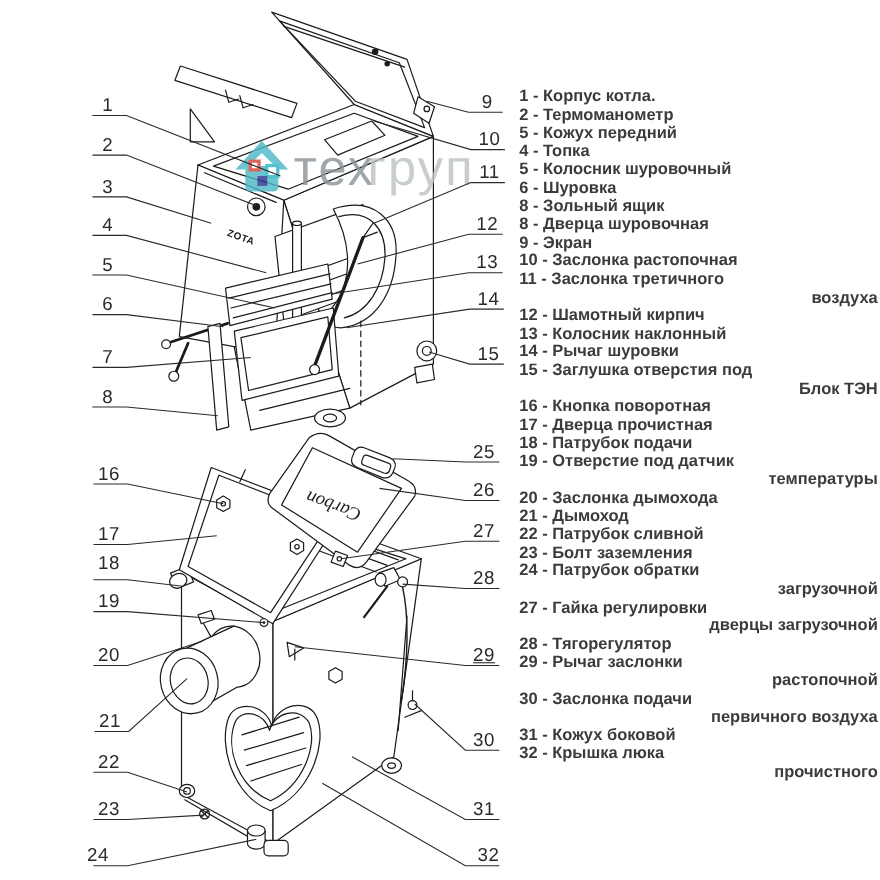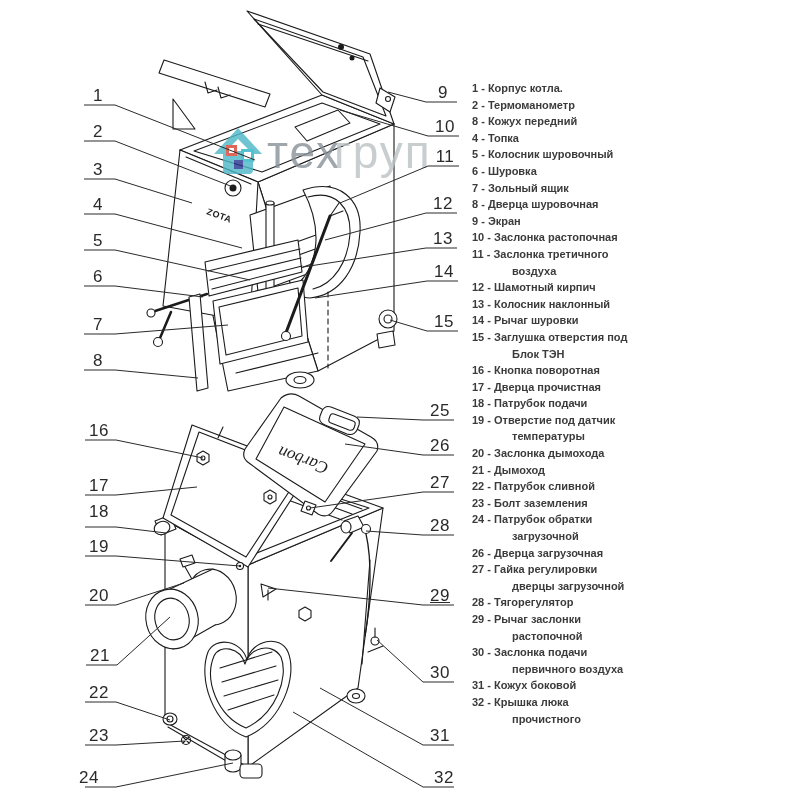--- a/index.html
+++ b/index.html
@@ -9,24 +9,24 @@
   }
   #canvas{position:absolute;left:0;top:0;}
   .art{stroke:#1b1b1b;stroke-width:1.1;fill:none;stroke-linejoin:round;stroke-linecap:round;}
   #leaders polyline{fill:none;stroke:#2a2a2a;stroke-width:1;}
   .callout{
     position:absolute;transform:translate(-50%,-50%);
     font-size:17px;color:#2a2a2a;letter-spacing:0.5px;white-space:nowrap;
   }
   #legend{
     position:absolute;left:472px;top:80px;width:326px;
-    font-weight:bold;font-size:11px;line-height:16.6px;color:#3b3b3b;
+    font-weight:bold;font-size:15px;line-height:16.6px;color:#3b3b3b;
   }
   .lg-line{white-space:nowrap;}
-  .lg-wrap{padding-left:40px;}
+  .lg-wrap{padding-left:40px;text-align:right;}
   .wm-text{font-family:"Liberation Sans",sans-serif;letter-spacing:2px;}
 </style>
 </head>
 <body>
 
 <svg id="canvas" width="800" height="800" viewBox="0 0 800 800">
 
   <g class="art">
 
     <polygon points="258,182 394,124 394,331 318,371" fill="#fff"></polygon>
@@ -255,25 +255,25 @@
     <div class="callout" style="left: 440px; top: 526px;">28</div>
     <div class="callout" style="left: 440px; top: 596px; text-decoration: underline;">29</div>
     <div class="callout" style="left: 440px; top: 673px;">30</div>
     <div class="callout" style="left: 440px; top: 736px;">31</div>
     <div class="callout" style="left: 444px; top: 778px;">32</div>
   </div>
 
 <div id="legend">
     <div class="lg-line">1 - Корпус  котла.</div>
     <div class="lg-line">2 - Термоманометр</div>
-    <div class="lg-line">8 - Кожух передний</div>
+    <div class="lg-line">5 - Кожух передний</div>
     <div class="lg-line">4 - Топка</div>
     <div class="lg-line">5 - Колосник шуровочный</div>
     <div class="lg-line">6 - Шуровка</div>
-    <div class="lg-line">7 - Зольный ящик</div>
+    <div class="lg-line">8 - Зольный ящик</div>
     <div class="lg-line">8 - Дверца шуровочная</div>
     <div class="lg-line">9 - Экран</div>
     <div class="lg-line">10 - Заслонка растопочная</div>
     <div class="lg-line">11 - Заслонка третичного</div>
     <div class="lg-line lg-wrap">воздуха</div>
     <div class="lg-line">12 - Шамотный кирпич</div>
     <div class="lg-line">13 - Колосник наклонный</div>
     <div class="lg-line">14 - Рычаг шуровки</div>
     <div class="lg-line">15 - Заглушка отверстия под</div>
     <div class="lg-line lg-wrap">Блок ТЭН</div>
@@ -281,21 +281,20 @@
     <div class="lg-line">17 - Дверца прочистная</div>
     <div class="lg-line">18 - Патрубок подачи</div>
     <div class="lg-line">19 - Отверстие под датчик</div>
     <div class="lg-line lg-wrap">температуры</div>
     <div class="lg-line">20 - Заслонка дымохода</div>
     <div class="lg-line">21 - Дымоход</div>
     <div class="lg-line">22 - Патрубок сливной</div>
     <div class="lg-line">23 - Болт заземления</div>
     <div class="lg-line">24 - Патрубок обратки</div>
     <div class="lg-line lg-wrap">загрузочной</div>
-    <div class="lg-line">26 - Дверца загрузочная</div>
     <div class="lg-line">27 - Гайка регулировки</div>
     <div class="lg-line lg-wrap">дверцы загрузочной</div>
     <div class="lg-line">28 - Тягорегулятор</div>
     <div class="lg-line">29 - Рычаг заслонки</div>
     <div class="lg-line lg-wrap">растопочной</div>
     <div class="lg-line">30 - Заслонка подачи</div>
     <div class="lg-line lg-wrap">первичного воздуха</div>
     <div class="lg-line">31 - Кожух боковой</div>
     <div class="lg-line">32 - Крышка люка</div>
     <div class="lg-line lg-wrap">прочистного</div>

